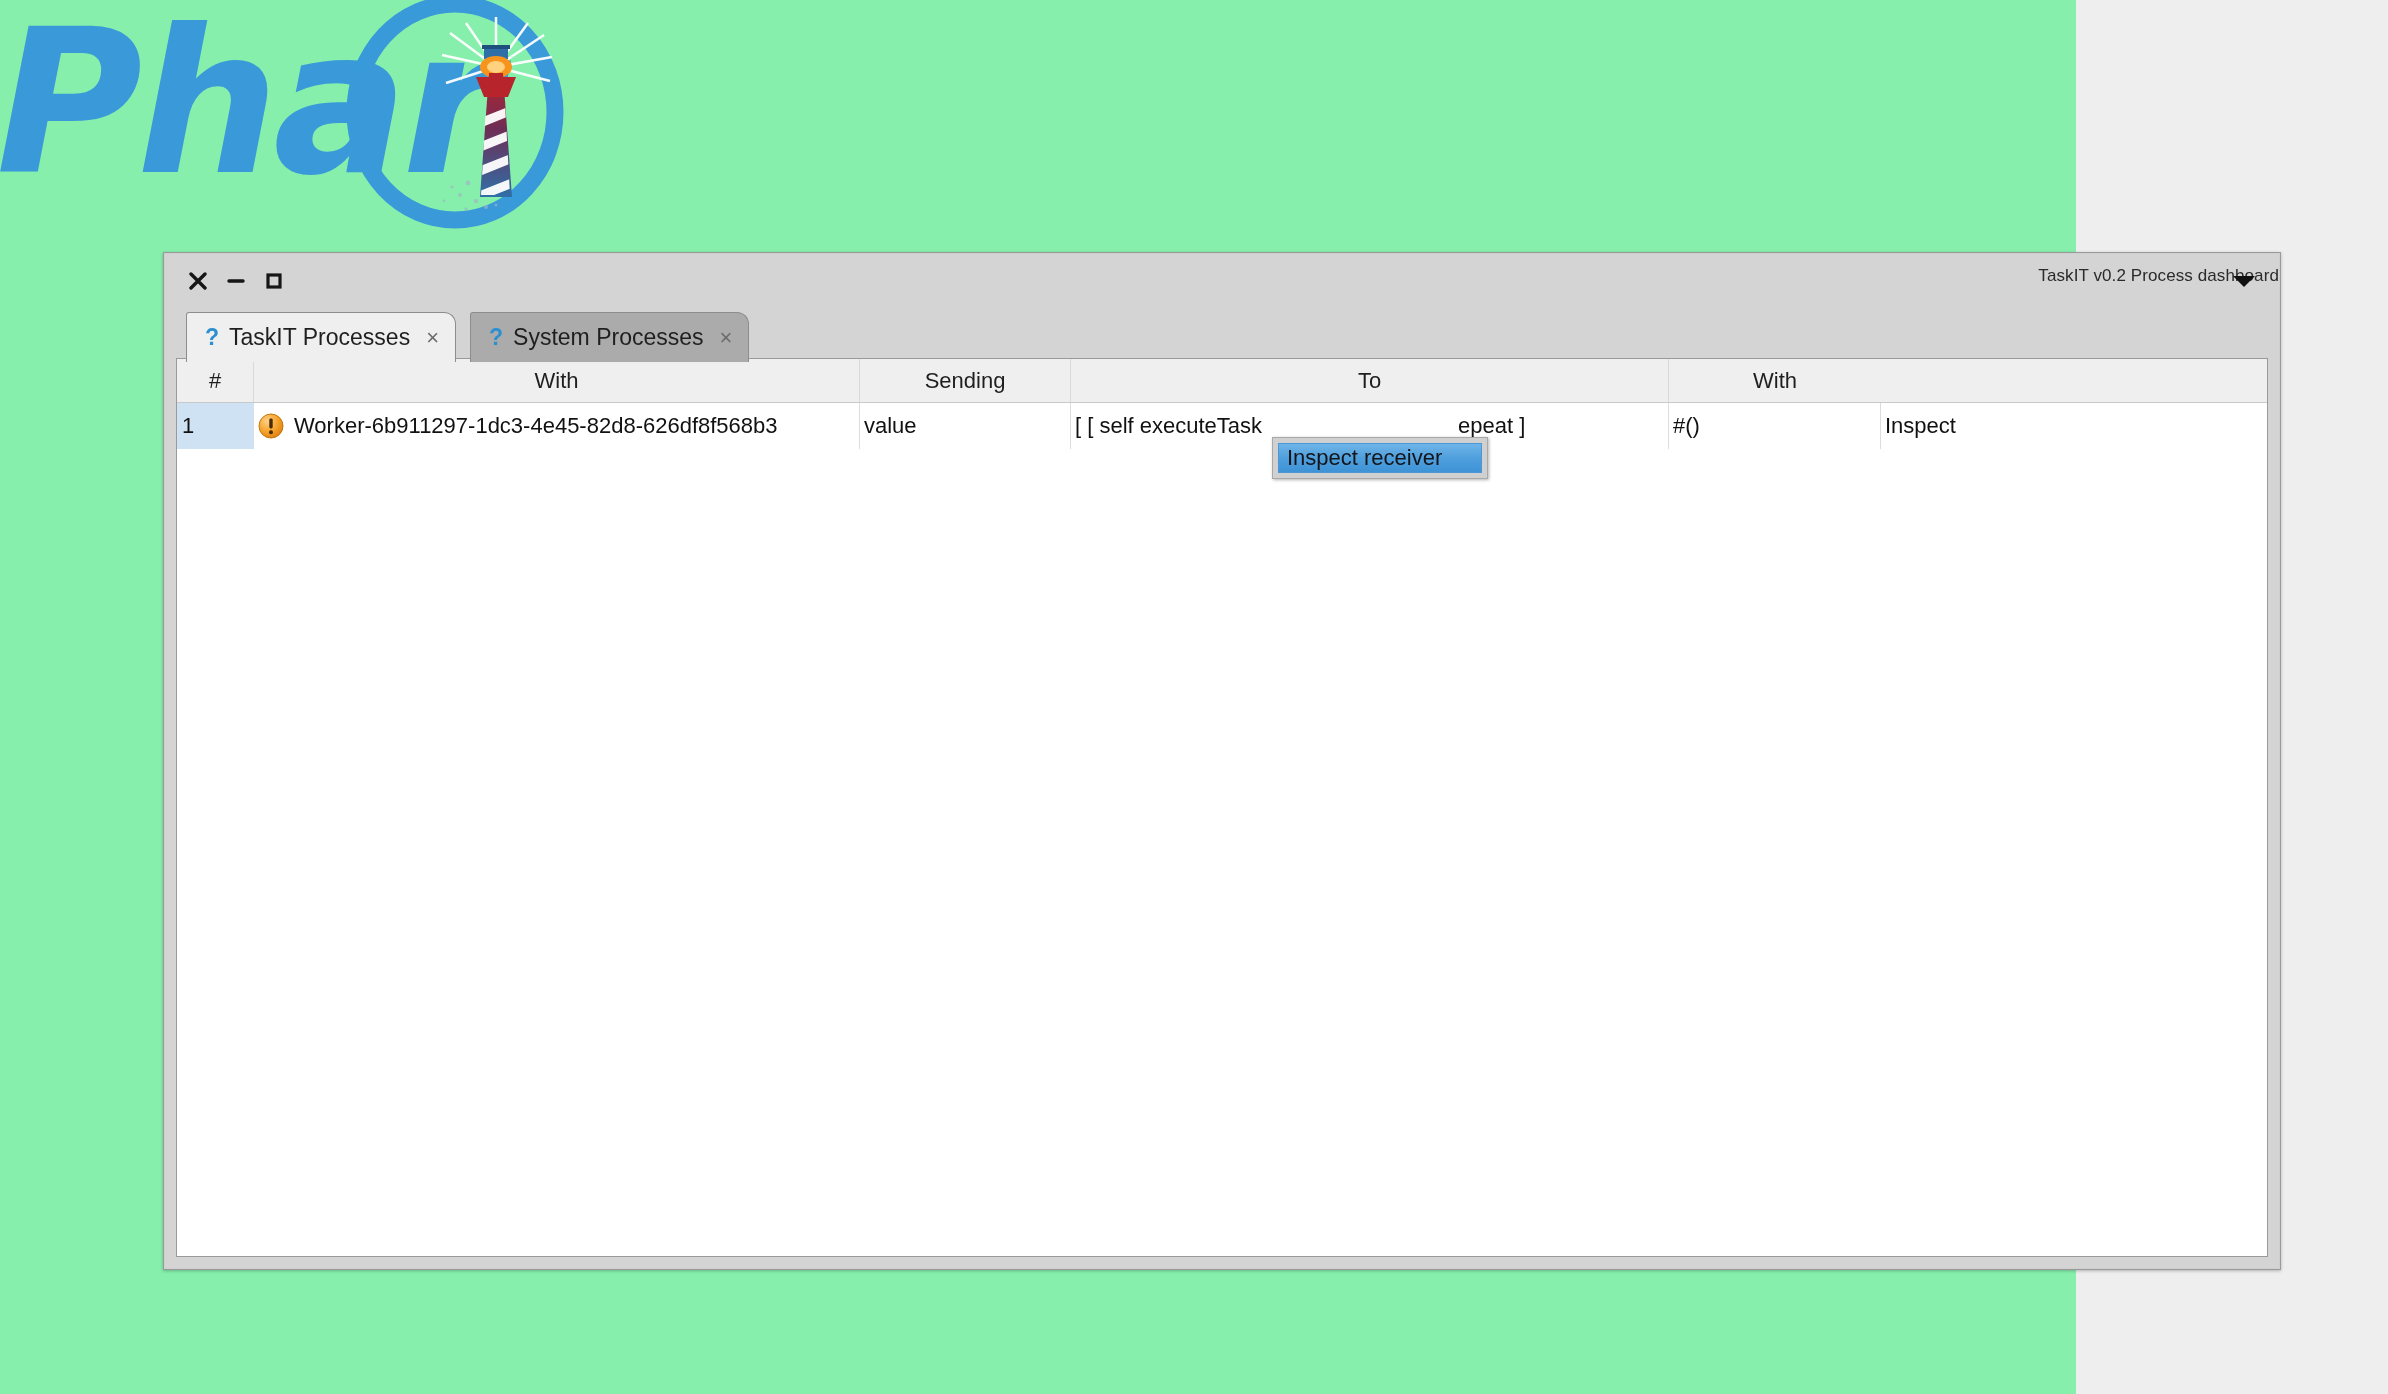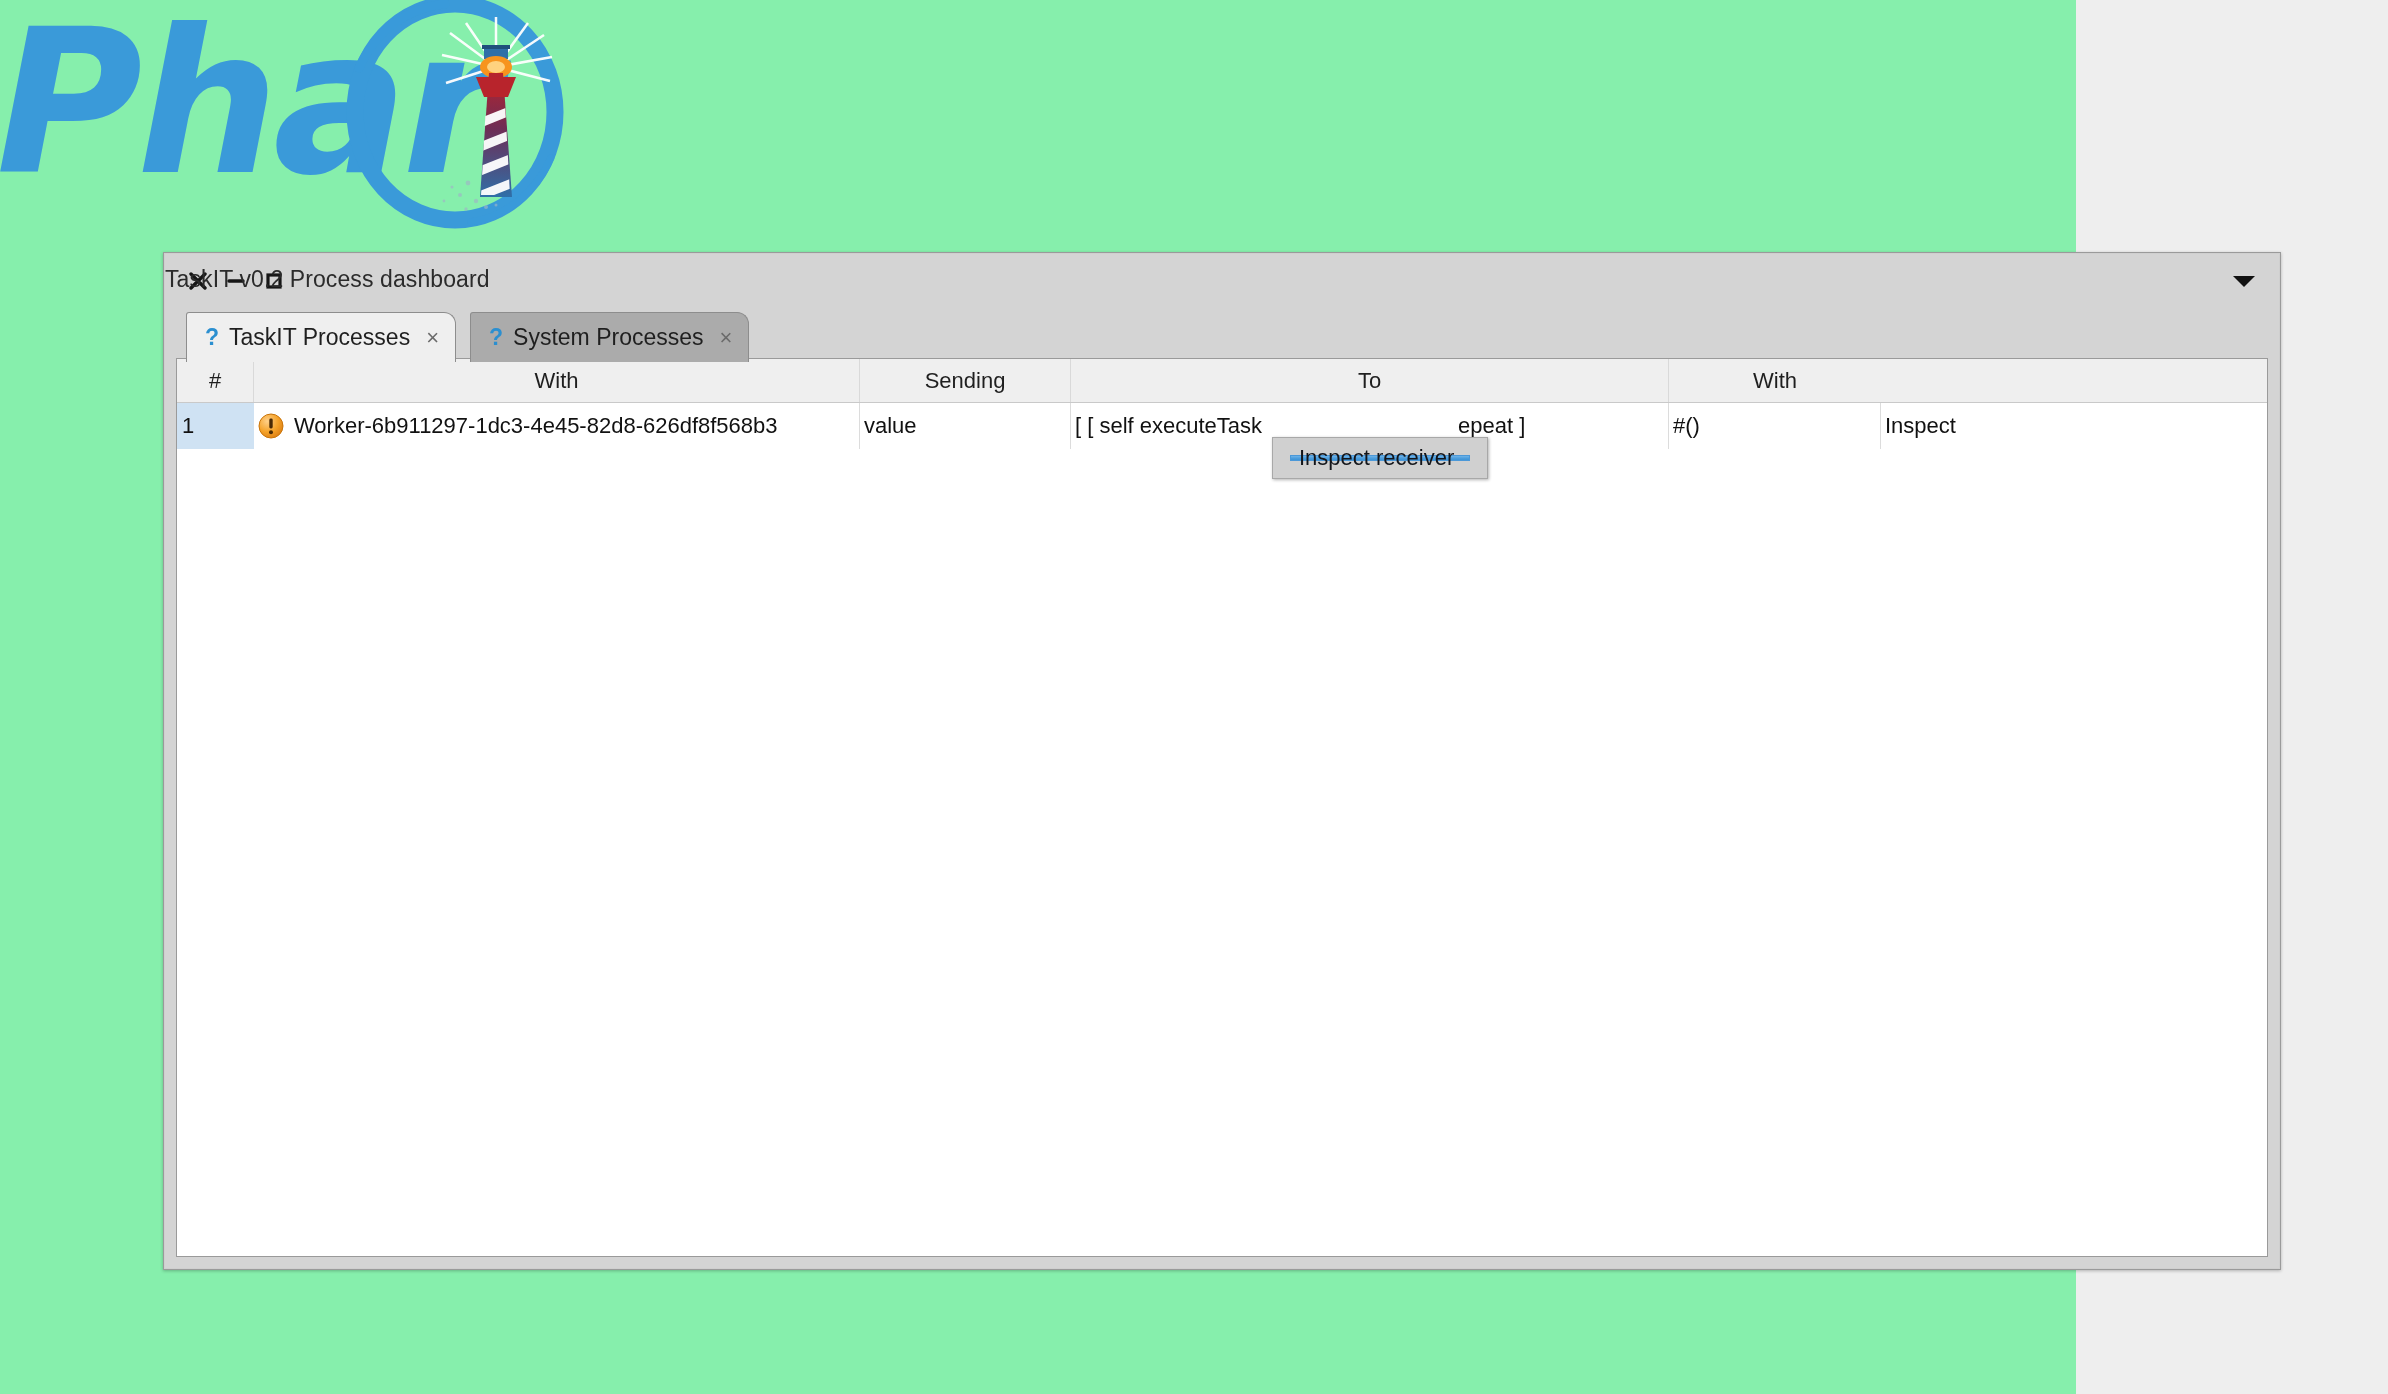--- a/index.html
+++ b/index.html
@@ -43,21 +43,21 @@
     display: flex; align-items: center; gap: 12px;
   }
   .win-btn {
     width: 26px; height: 26px; display:flex; align-items:center; justify-content:center;
     color: #1a1a1a; font-size: 22px; line-height: 1; font-weight: bold;
     cursor: pointer; user-select: none;
   }
   .win-btn svg { display:block; }
   #win-title {
     position: absolute; left: 0; top: 12px; width: 100%;
-    text-align: left; font-size: 23px; color: #2b2b2b;
+    text-align: right; font-size: 17px; color: #2b2b2b;
     letter-spacing: 0.1px;
   }
   .title-caret {
     position: absolute; right: 24px;
     width: 0; height: 0;
     border-left: 11px solid transparent;
     border-right: 11px solid transparent;
     border-top: 11px solid #111;
     cursor: pointer;
   }
@@ -136,21 +136,21 @@
   .warn-icon { width: 26px; height: 26px; flex: 0 0 26px; }
 
   
   #popup {
     position: absolute;
     left: 1272px; top: 437px;
     width: 216px; height: 42px;
     background: #d0d0d0;
     border: 1px solid #a8a8a8;
     box-shadow: 1px 1px 3px rgba(0,0,0,0.3);
-    padding: 17px;
+    padding: 5px;
     z-index: 50;
   }
   #popup-item {
     width: 100%; height: 100%;
     background: linear-gradient(to bottom, #6fb4e8 0%, #4f9fdd 50%, #3e93d6 100%);
     color: #13151a;
     font-size: 22px;
     display: flex; align-items: center;
     padding-left: 8px;
     cursor: pointer; user-select: none;

